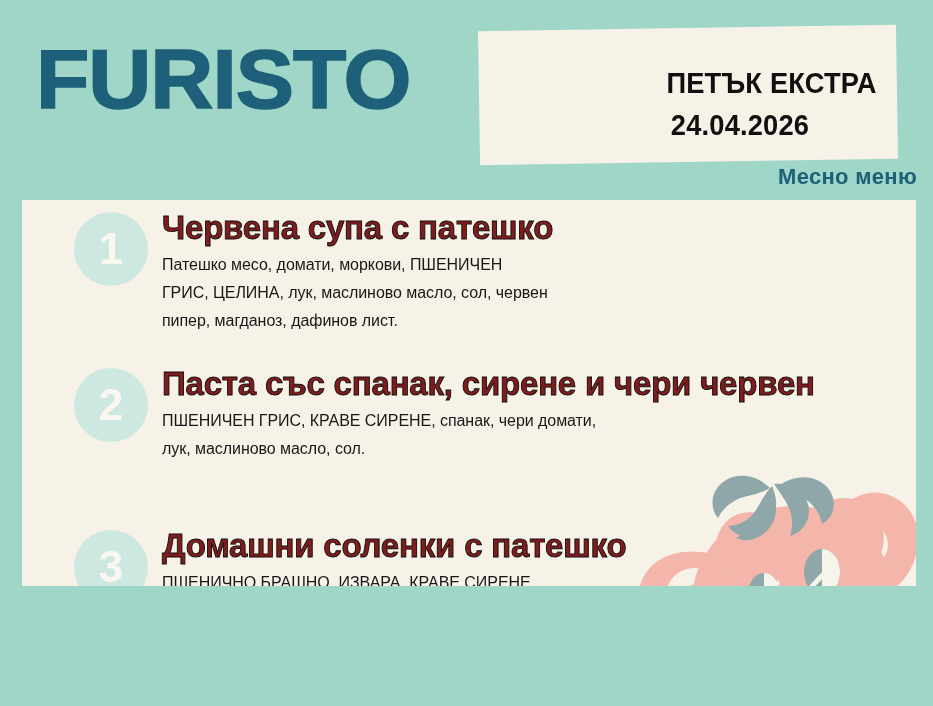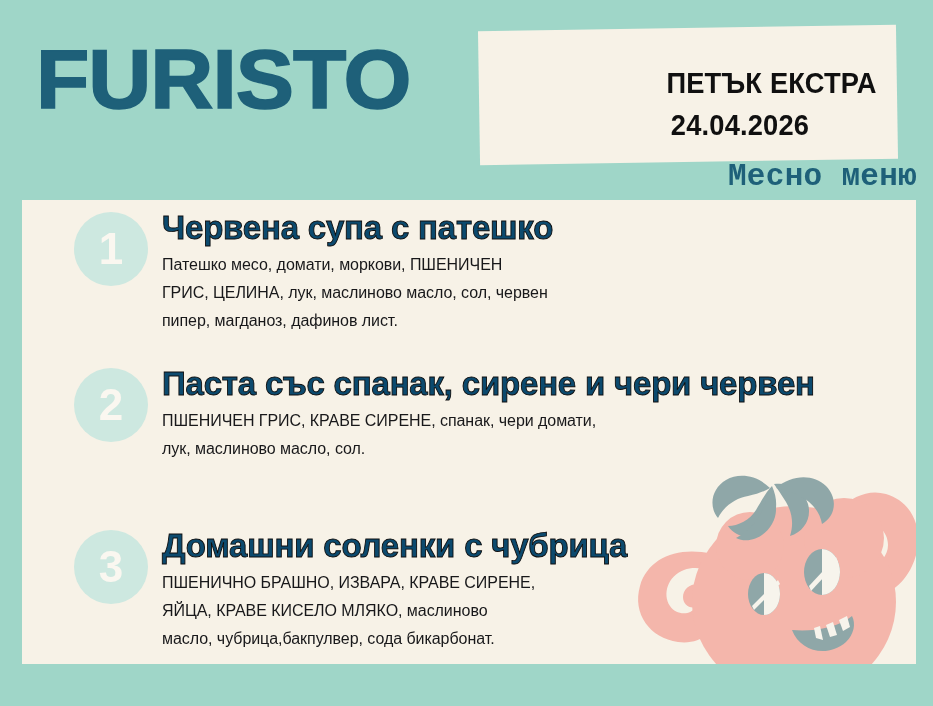--- a/index.html
+++ b/index.html
@@ -11,21 +11,21 @@
     width: 933px;
     height: 706px;
     overflow: hidden;
     font-family: "Liberation Sans", "DejaVu Sans", sans-serif;
     background: #9fd6c8;
   }
 
   .poster {
     position: relative;
     width: 933px;
-    height: 664px;
+    height: 586px;
     background: #9fd6c8;
     overflow: hidden;
   }
 
   
   .header {
     position: absolute;
     left: 0;
     top: 0;
     width: 933px;
@@ -82,23 +82,23 @@
     transform: scaleX(0.94);
     transform-origin: right center;
   }
   .date-line.l1 { top: 38px; }
   .date-line.l2 { top: 80px; right: 96px; }
 
   .menu-kind {
     position: absolute;
     right: 16px;
     top: 160px;
-    font-family: Liberation Mono, monospace;
-    font-weight: 700;
-    font-size: 31px;
+    font-family: Liberation Sans, sans-serif;
+    font-weight: 700;
+    font-size: 22px;
     line-height: 34px;
     color: #1e6079;
     letter-spacing: 0.3px;
     white-space: nowrap;
   }
 
   
   .card {
     position: absolute;
     left: 22px;
@@ -159,21 +159,21 @@
     left: 140px;
     top: -4px;
     width: 750px;
   }
 
   .dish-title {
     font-family: "Liberation Sans Narrow", "Liberation Sans", "DejaVu Sans", sans-serif;
     font-weight: 700;
     font-size: 33px;
     line-height: 40px;
-    color: #0c4a6e;
+    color: #7f1d1d;
     letter-spacing: -0.2px;
     white-space: nowrap;
     -webkit-text-stroke: 0.9px #0d0d0d;
   }
 
   .dish-desc {
     margin-top: 3px;
     font-family: "Liberation Sans", "DejaVu Sans", sans-serif;
     font-weight: 400;
     font-size: 16px;
@@ -273,21 +273,21 @@
         <div class="dish-body">
           <div class="dish-title">Паста със спанак, сирене и чери червен</div>
           <div class="dish-desc">ПШЕНИЧЕН ГРИС, КРАВЕ СИРЕНЕ, спанак, чери домати,
 лук,  маслиново масло, сол.</div>
         </div>
       </div>
 
       <div class="dish dish-3">
         <div class="dish-badge">3</div>
         <div class="dish-body">
-          <div class="dish-title">Домашни соленки с чубрица</div>
+          <div class="dish-title">Домашни соленки с патешко</div>
           <div class="dish-desc">ПШЕНИЧНО БРАШНО,  ИЗВАРА, КРАВЕ СИРЕНЕ,
 ЯЙЦА, КРАВЕ КИСЕЛО МЛЯКО,  маслиново
 масло, чубрица,бакпулвер, сода бикарбонат.</div>
         </div>
       </div>
 
     </div>
   </div>
 </div>
 

